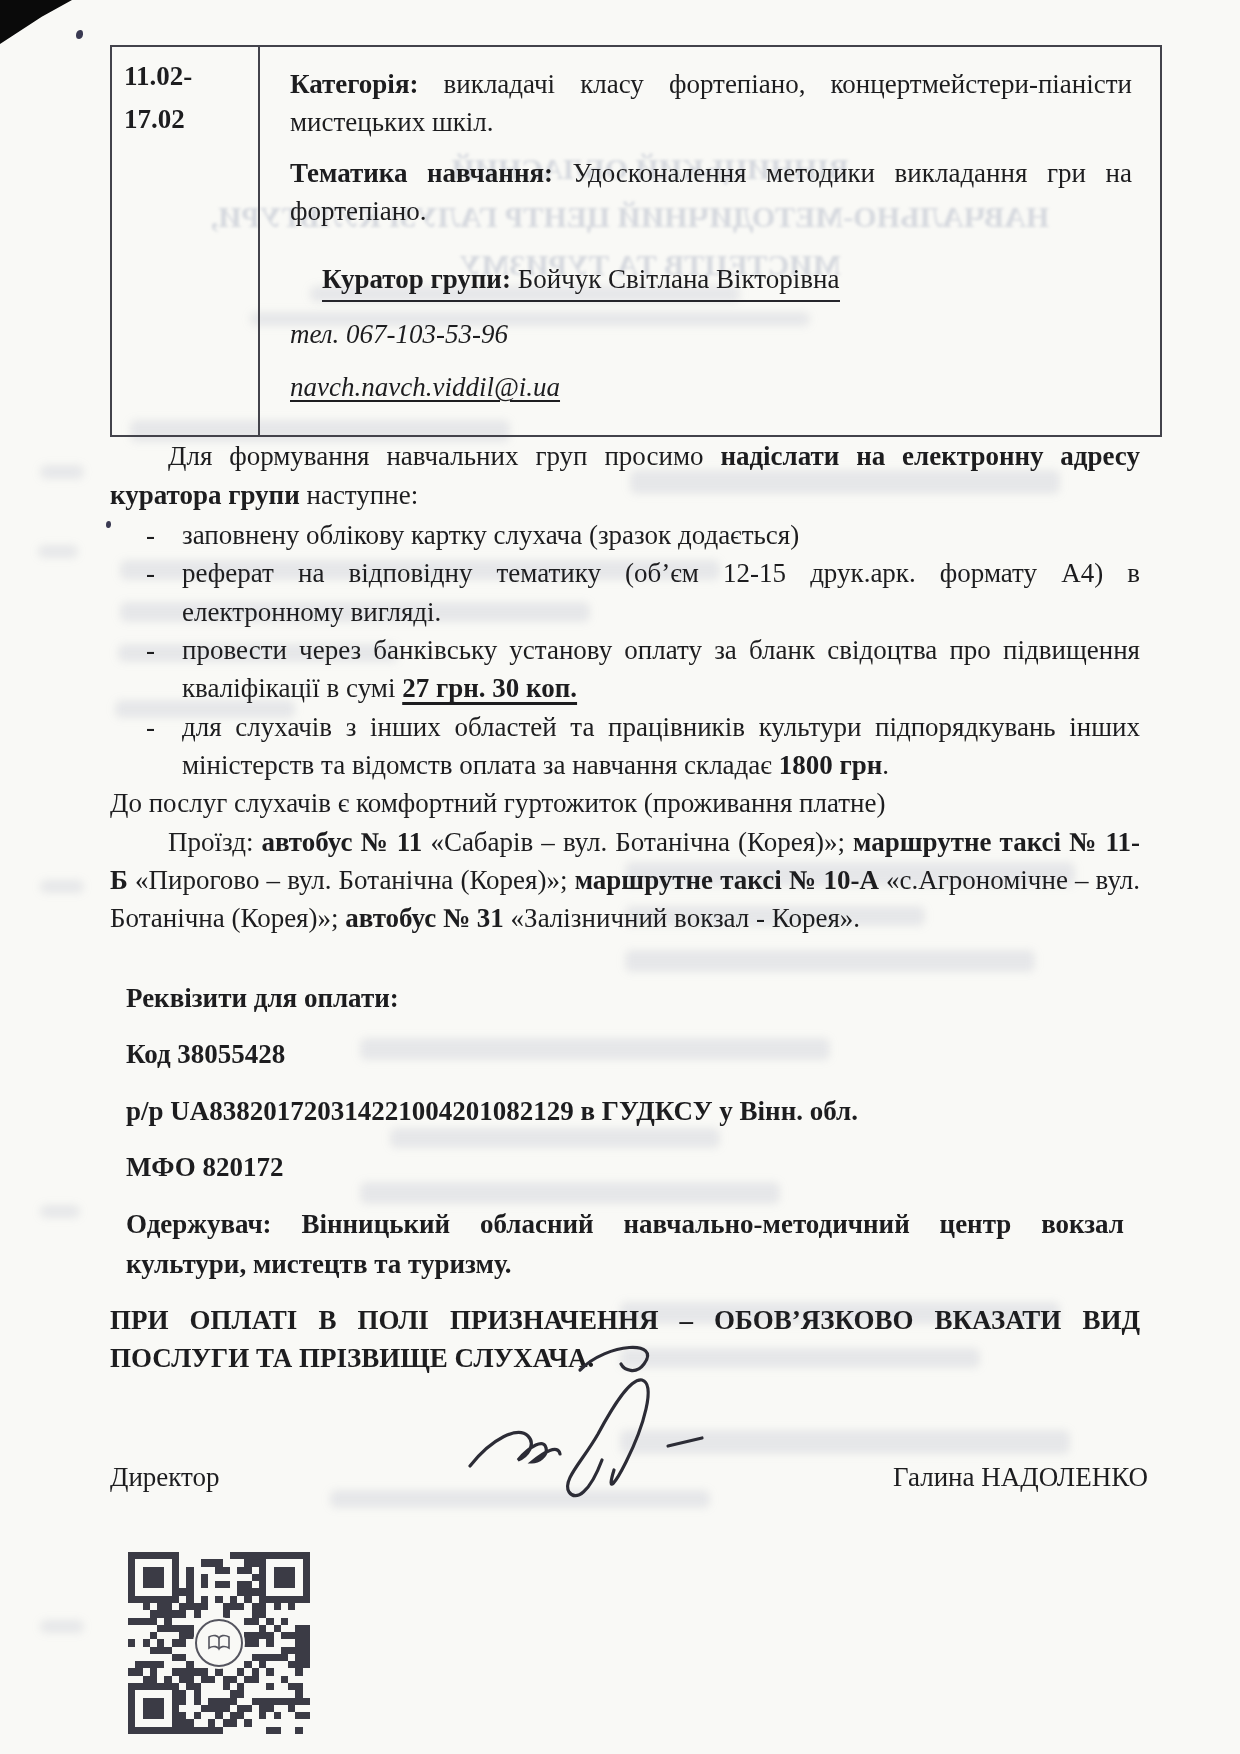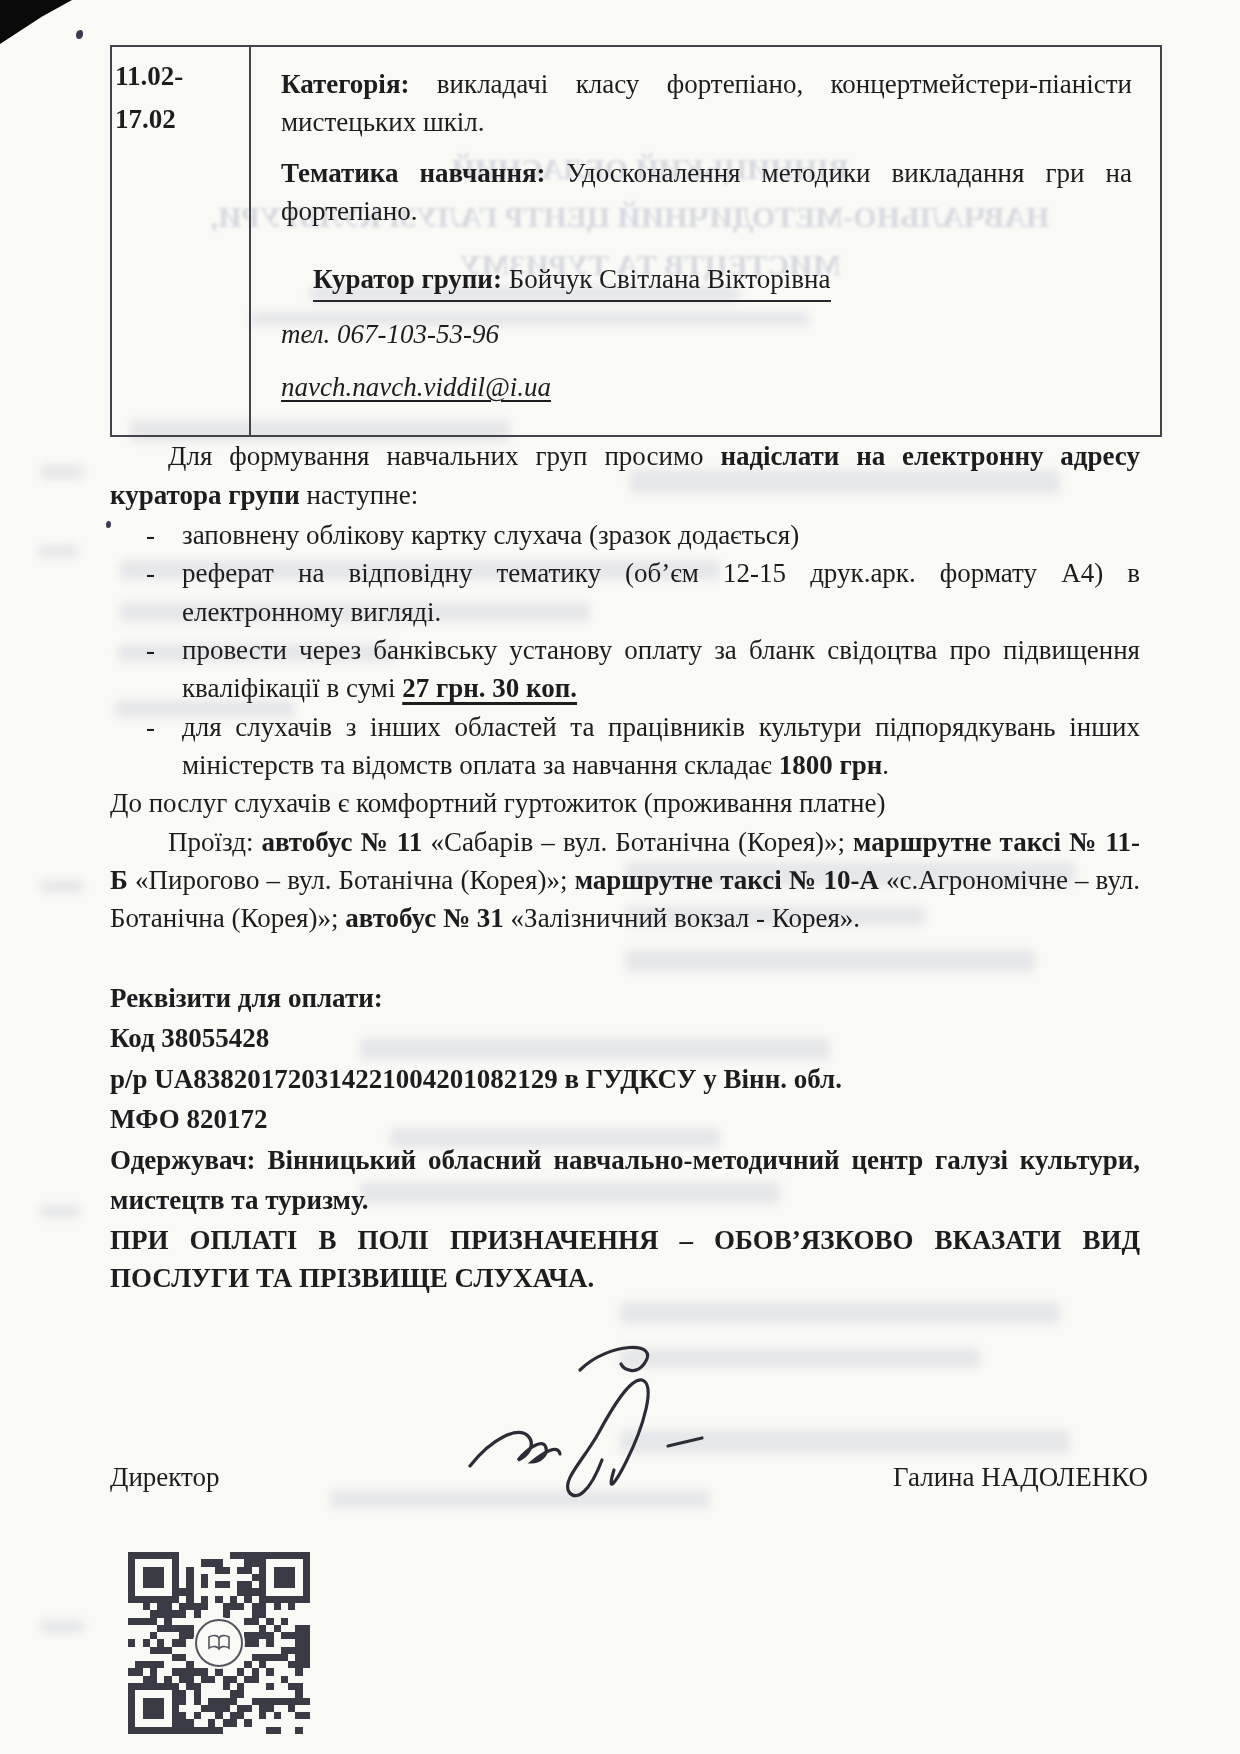--- a/index.html
+++ b/index.html
@@ -53,21 +53,21 @@
     width:1052px;
     table-layout:fixed;
   }
   table.sched td{
     border:2px solid #43434b;
     vertical-align:top;
     background:transparent;
   }
   td.dates{
     width:128px;
-    padding:8px 6px 8px 3px;
+    padding:8px 6px 8px 12px;
     font-weight:bold;
     line-height:1.6;
   }
   td.info{padding:6px 16px 14px 18px;}
   td.info p{margin:12px;text-align:justify;}
   .curator{width:592px;margin-top:30px;}
   .u-line{display:inline-block;border-bottom:2px solid #26262c;padding-bottom:1px;margin-left:44px;}
   .c-phone,.c-email{text-align:center;font-style:italic;margin:0;line-height:1.55;}
   .c-email{text-decoration:underline;text-underline-offset:4px;}
   
@@ -75,21 +75,21 @@
   .u{text-decoration:underline;text-decoration-thickness:2.5px;text-underline-offset:5px;}
   p.para{margin:0;text-align:justify;}
   .intro{margin-top:34px;text-indent:58px;}
   ul.reqs{list-style:none;margin:2px 0 0 0;padding:0;}
   ul.reqs li{display:flex;margin:0;}
   .dash{flex:0 0 36px;margin-left:36px;}
   .req-text{flex:1;text-align:justify;}
   .hostel{margin:0 0 0 72px;}
   .transport{margin-top:32px;text-indent:58px;}
   .payment{margin-top:40px;}
-  .payment p{margin:0;font-weight:bold;line-height:1.5;}
+  .payment p{margin:16px;font-weight:bold;line-height:1.5;}
   .payment .recv{text-align:justify;}
   .notice{margin-top:30px;font-weight:bold;text-align:justify;}
   
   .sig-row{
     position:absolute;left:110px;right:92px;top:1392px;
     display:flex;align-items:center;z-index:3;
   }
   .sig-role{flex:0 0 auto;}
   .sig-scribble{flex:1;position:relative;height:170px;}
   .sig-scribble svg{position:absolute;left:210px;top:-58px;}
@@ -200,21 +200,21 @@
     </ul>
     <p class="para hostel">До послуг слухачів є комфортний гуртожиток (проживання платне)</p>
 
     <p class="para transport"><span>Проїзд: </span><span class="b">автобус № 11</span><span> «Сабарів – вул. Ботанічна (Корея)»; </span><span class="b">маршрутне таксі № 11-Б</span><span> «Пирогово – вул. Ботанічна (Корея)»; </span><span class="b">маршрутне таксі № 10-А</span><span> «с.Агрономічне – вул. Ботанічна (Корея)»; </span><span class="b">автобус № 31</span><span> «Залізничний вокзал - Корея».</span></p>
 
     <div class="payment">
       <p>Реквізити для оплати:</p>
       <p>Код 38055428</p>
       <p>р/р UA838201720314221004201082129 в ГУДКСУ у Вінн. обл.</p>
       <p>МФО 820172</p>
-      <p class="recv">Одержувач: Вінницький обласний навчально-методичний центр галузі культури, мистецтв та туризму.</p>
+      <p class="recv">Одержувач: Вінницький обласний навчально-методичний центр вокзал культури, мистецтв та туризму.</p>
     </div>
 
     <p class="para notice">ПРИ ОПЛАТІ В ПОЛІ ПРИЗНАЧЕННЯ – ОБОВ’ЯЗКОВО ВКАЗАТИ ВИД ПОСЛУГИ ТА ПРІЗВИЩЕ СЛУХАЧА.</p>
 
   </div>
 
   <div class="sig-row">
     <span class="sig-role">Директор</span>
     <span class="sig-scribble">
       <svg width="330" height="200" viewBox="0 0 330 200">

